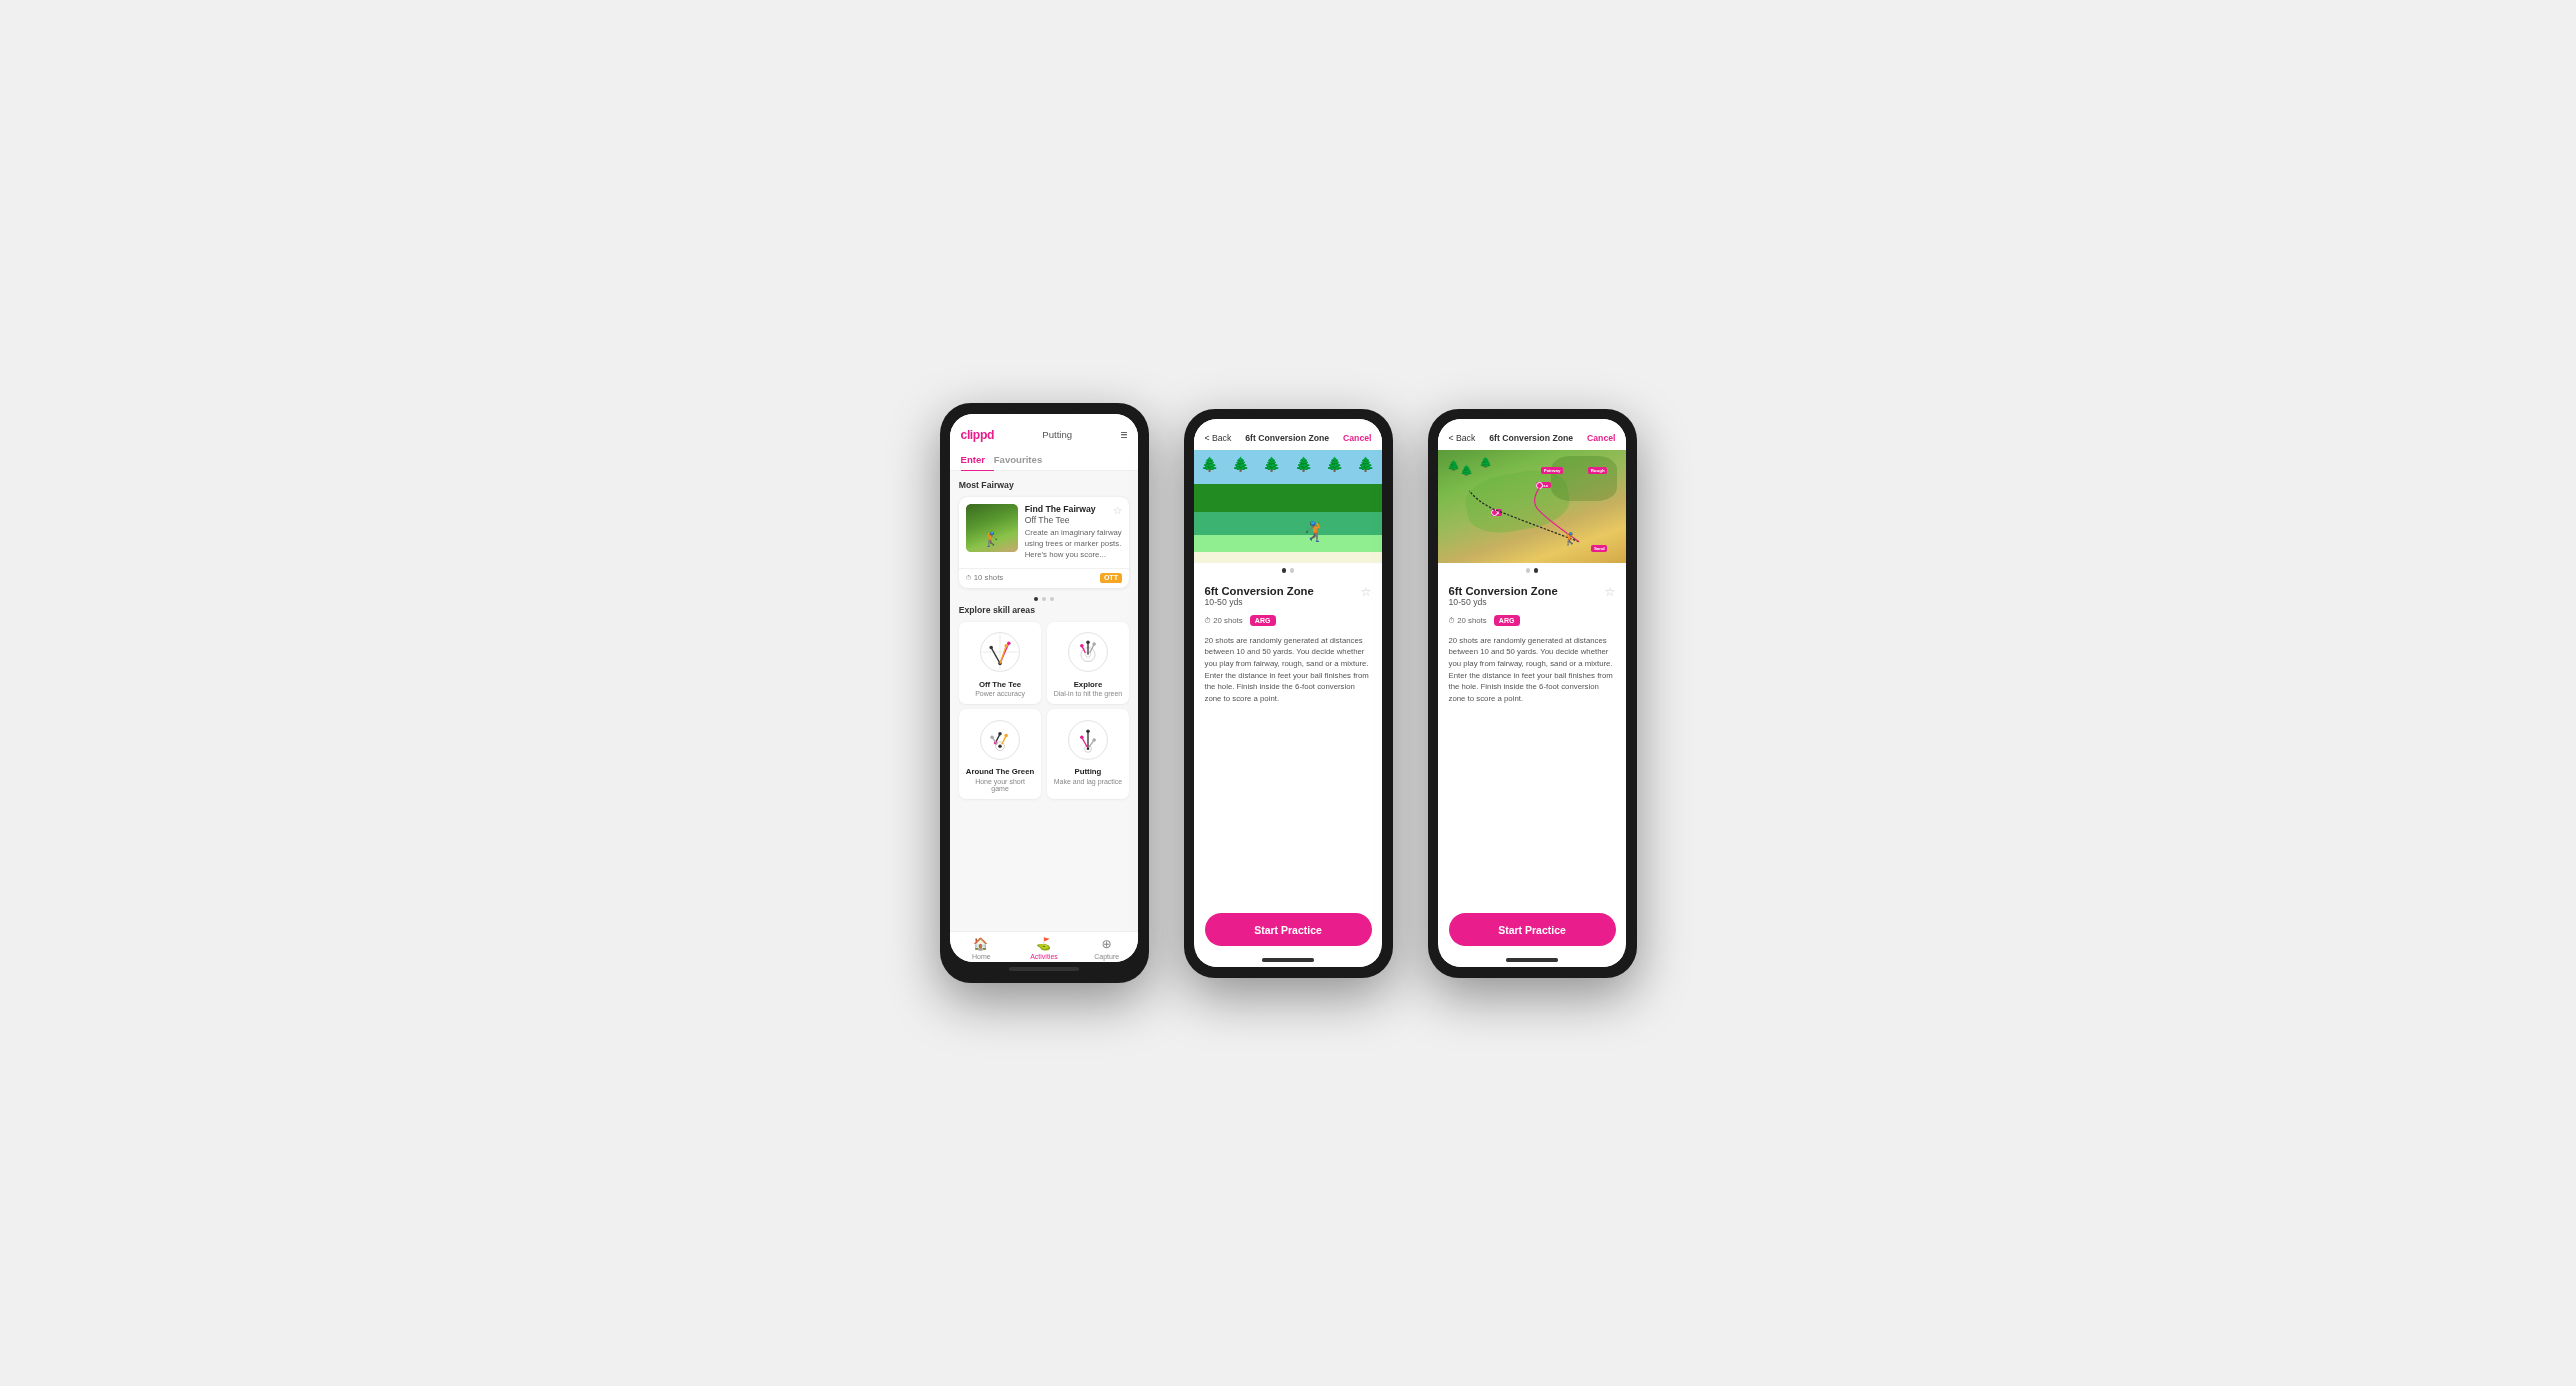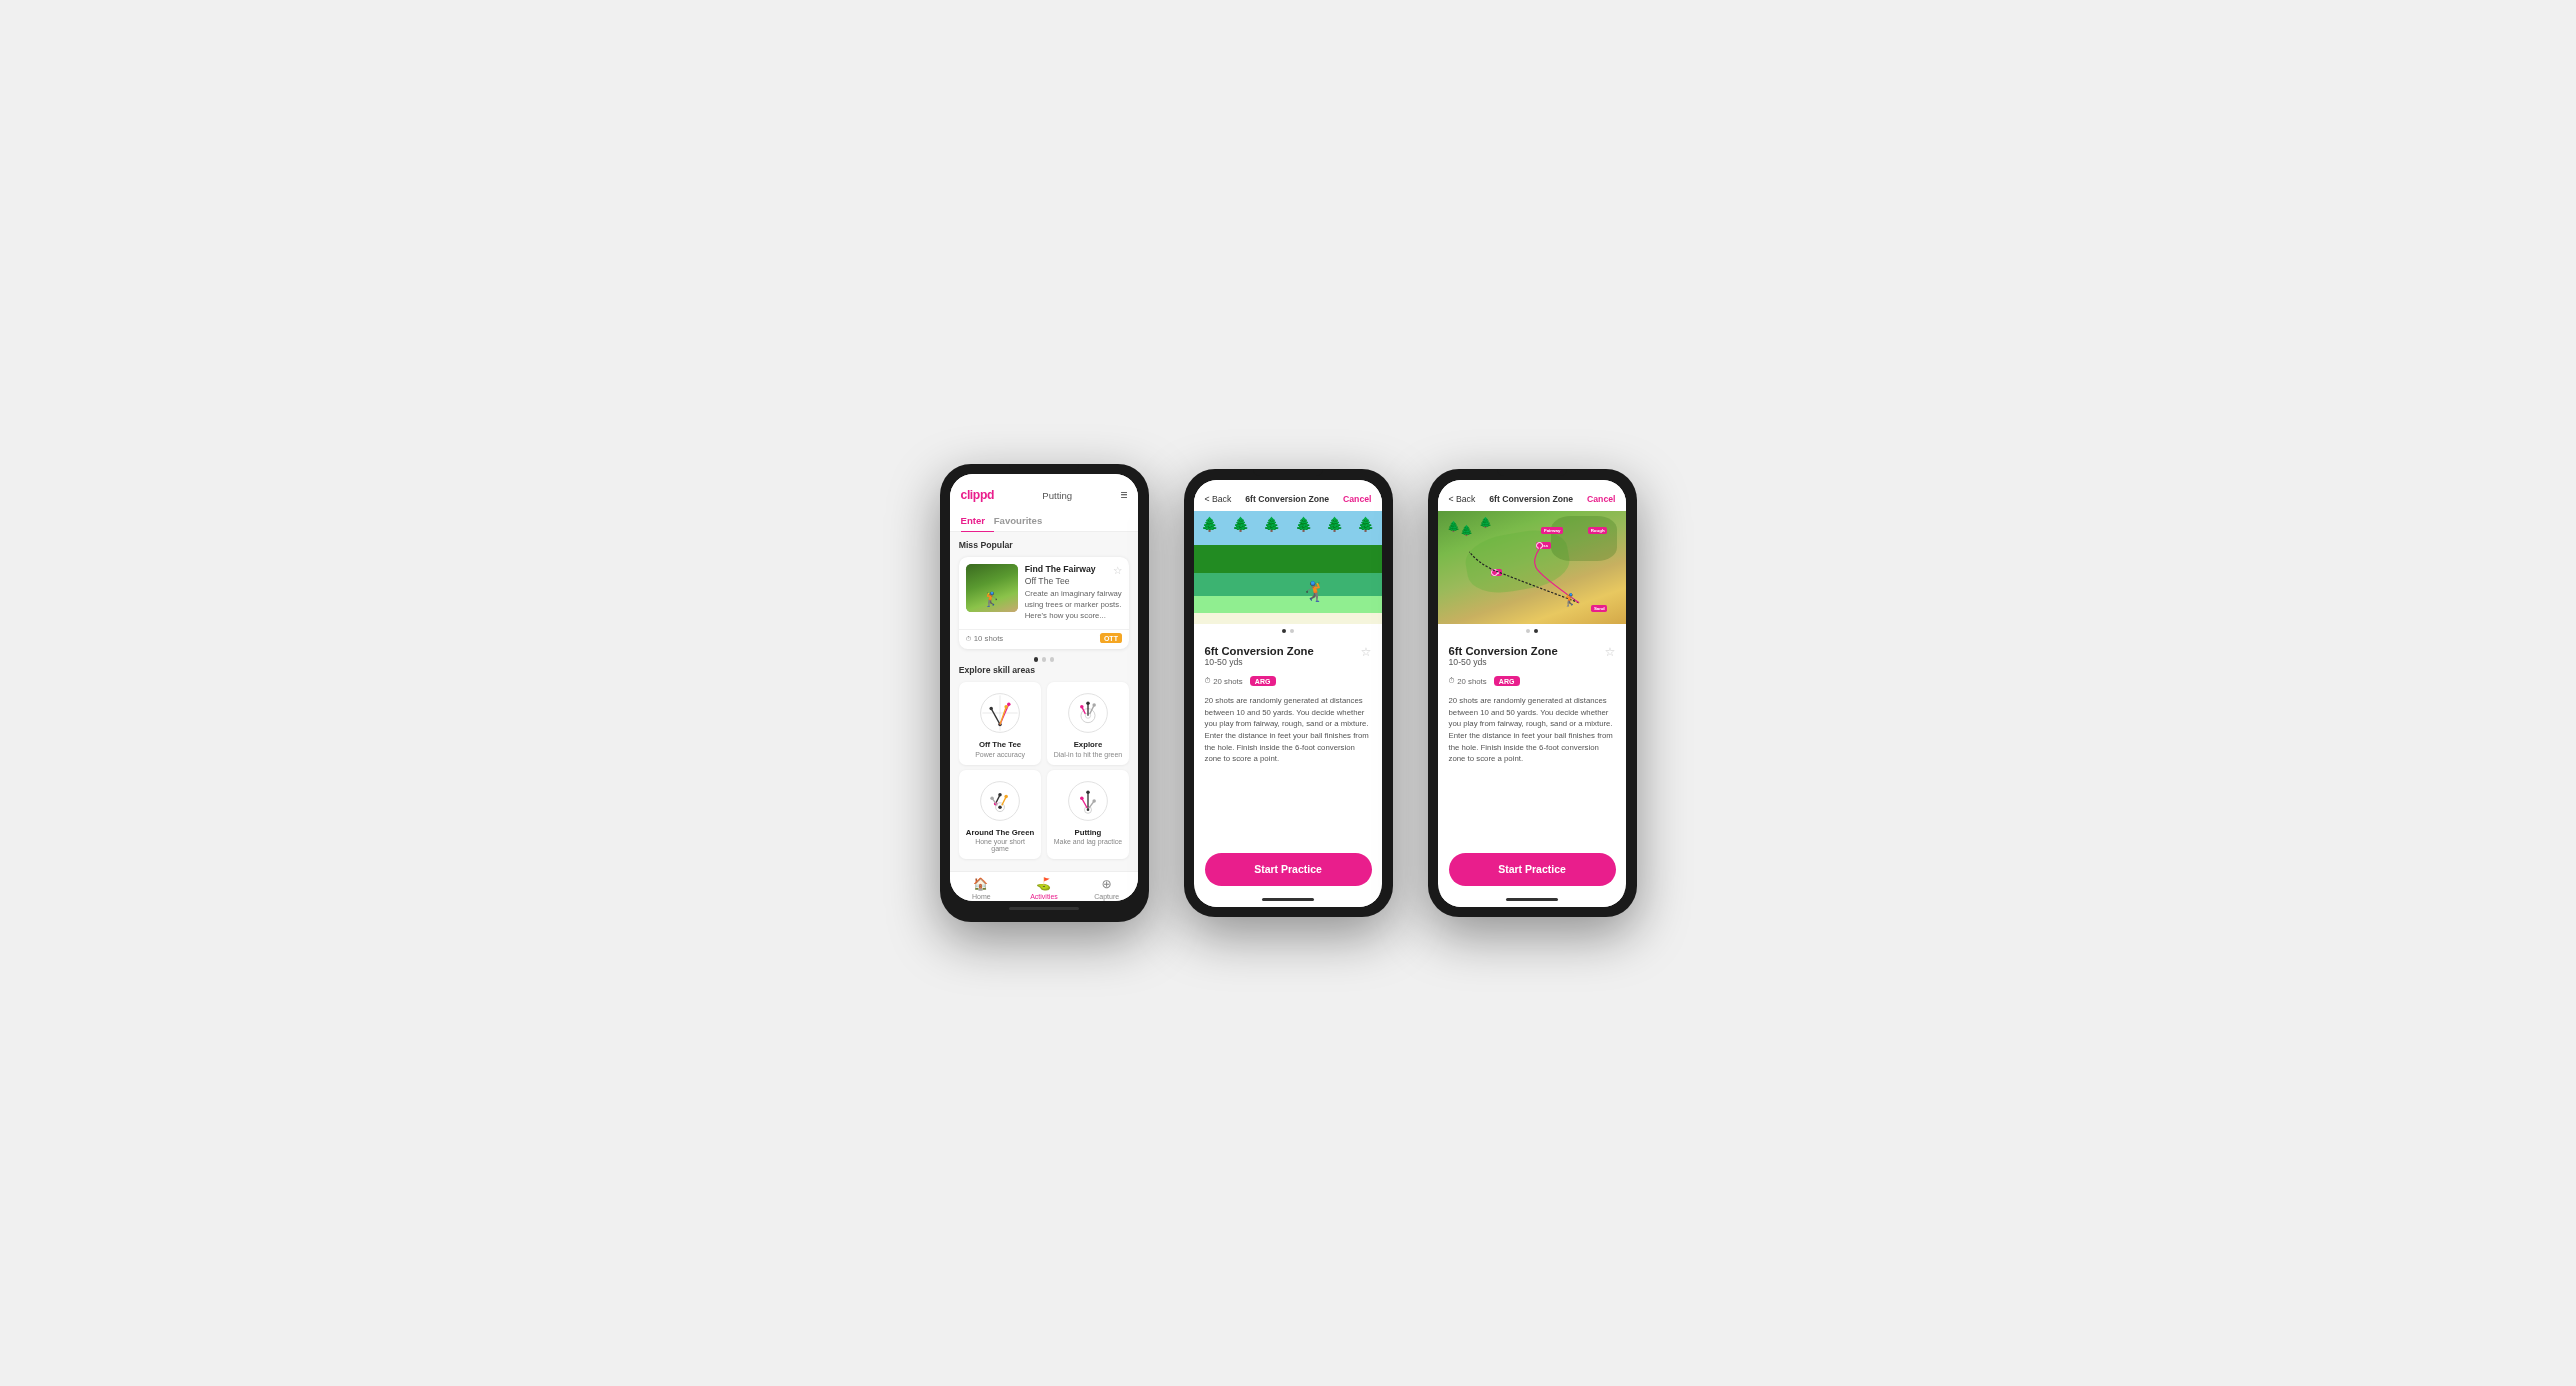--- a/index.html
+++ b/index.html
@@ -20,21 +20,21 @@
       background: #1a1a1a;
       border-radius: 31px;
       padding: 10.5px;
       box-shadow: 0 17.4px 52px rgba(0,0,0,0.4);
       position: relative;
     }
     .phone-screen {
       background: #fff;
       border-radius: 23px;
       overflow: hidden;
-      height: 427px;
+      height: 548px;
       display: flex;
       flex-direction: column;
       position: relative;
     }
     .phone-notch {
       position: absolute;
       top: 0;
       left: 50%;
       transform: translateX(-50%);
       width: 70px;
@@ -445,21 +445,21 @@
       <span class="hamburger-icon">≡</span>
     </div>
 
     <div class="tabs-row">
       <div class="tab active">Enter</div>
       <div class="tab">Favourites</div>
     </div>
 
     <div class="scroll-content">
 
-      <div class="section-title">Miss Popular</div>
+      <div class="section-title">Most Fairway</div>
 
       <div class="featured-card">
         <div class="featured-card-inner">
           <div class="featured-thumb">
             <div style="position:absolute;inset:0;background:linear-gradient(160deg,#3a6a20 0%,#5a9a30 40%,#8bc34a 70%,#c8a870 100%);"></div>
             <div style="position:absolute;bottom:5.2px;left:50%;transform:translateX(-50%);font-size:14px;">🏌️</div>
           </div>
           <div class="featured-info">
             <div style="display:flex;justify-content:space-between;align-items:flex-start;">
               <div>

